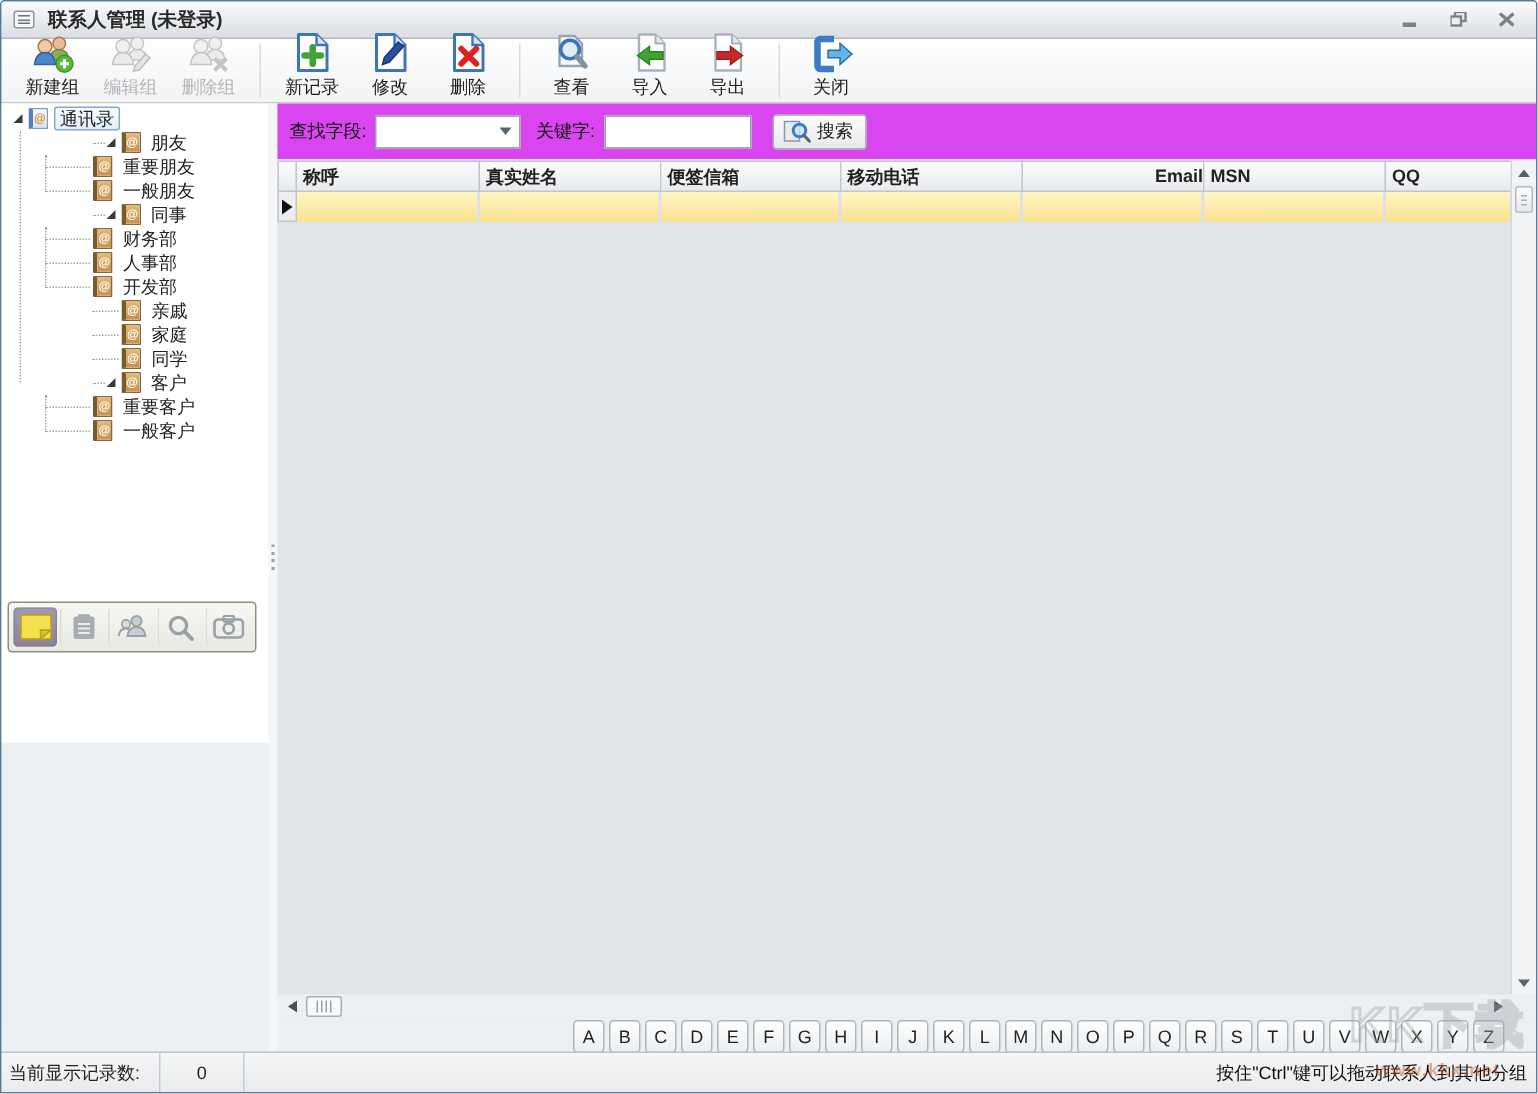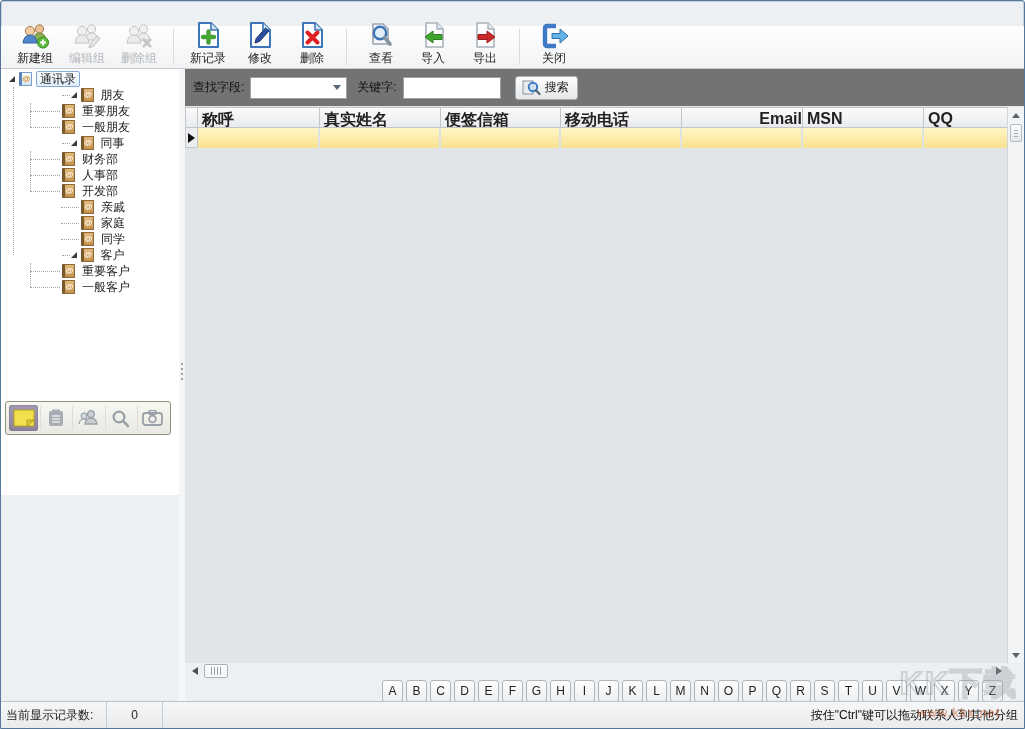--- a/index.html
+++ b/index.html
@@ -64,38 +64,38 @@
   .lbtn.act { background:linear-gradient(#A49BB2,#8D8399); box-shadow:inset 0 0 2px #6E6680; }
   .lbtn + .lbtn { border-left:1px solid #DDDDD5; }
 
   
   .splitter { position:absolute; left:178px; top:0; width:6px; height:634px; background:#F4F6F8; }
   .grip { position:absolute; left:2px; top:294px; width:2px; height:18px;
           background:repeating-linear-gradient(#9AA0A6 0 2px, transparent 2px 5px); }
 
   
   .right-panel { position:absolute; left:184px; top:0; right:0; height:634px; background:#E2E5E7; }
-  .search-panel { position:absolute; left:0; top:0; right:0; height:37px; background:#737373;
+  .search-panel { position:absolute; left:0; top:0; right:0; height:37px; background:#d946ef;
                   display:flex; align-items:center; padding-left:8px; gap:6px; }
   .flabel { color:#101010; }
   .combo { width:97px; height:22px; background:#fff; border:1px solid #98A2AC; position:relative; }
   .combo .cval { position:absolute; left:3px; top:3px; }
   .combo .carr { position:absolute; right:1px; top:1px; bottom:1px; width:16px;
                  display:flex; align-items:center; justify-content:center; }
   .carr::after { content:""; width:0; height:0; border-left:4px solid transparent; border-right:4px solid transparent;
                  border-top:5px solid #5A6772; }
   .kinput { width:98px; height:22px; border:1px solid #98A2AC; background:#fff; padding:0 3px; font:inherit; }
   .sbtn { margin-left:8px; height:24px; padding:0 8px 0 6px; display:flex; align-items:center; gap:4px;
           border:1px solid #A6AEB6; border-radius:3px; background:linear-gradient(#FDFDFD,#E6E8EA); font-size:12px; }
 
   
   .grid-wrap { position:absolute; left:0; top:38px; right:0; height:556px; }
   .grid-header { position:absolute; left:0; top:0; height:21px; display:flex; }
   .hcell { background:linear-gradient(#FCFCFC,#E8EAEC); border:1px solid #C2C6CC; border-left:none;
-           font-weight:bold; font-size:16px; padding:2px 0 0 4px; overflow:hidden; white-space:nowrap; }
+           font-weight:bold; font-size:12px; padding:2px 0 0 4px; overflow:hidden; white-space:nowrap; }
   .hcell.first { border-left:1px solid #C2C6CC; }
   .csel { width:13px; } .c0{width:122px;} .c1{width:121px;} .c2{width:120px;} .c3{width:121px;}
   .c4{width:121px;text-align:right;} .c5{width:121px;} .c6{width:85px;}
   .grid-row { position:absolute; left:0; top:21px; height:20px; display:flex; }
   .rsel { width:13px; background:#EDEEF0; border:1px solid #C2C6CC; border-top:none;
           display:flex; align-items:center; justify-content:center; }
   .rsel::after { content:""; width:0; height:0; border-top:5px solid transparent; border-bottom:5px solid transparent;
                  border-left:7px solid #101010; }
   .ycell { background:linear-gradient(#FFF6C6,#F9E28E); border-right:2px solid #DFE2E5; }
 
@@ -141,20 +141,46 @@
   .wm .l1 { font-size:32px; font-weight:bold; color:transparent; -webkit-text-stroke:2px #99A3AA; letter-spacing:2px; }
   .wm .l2 { font-size:12px; font-weight:bold; color:#c2410c; letter-spacing:1px; }
 
   svg { display:block; }
 </style>
 </head>
 <body>
 
 <div class="window">
 
+  <div class="titlebar">
+    <span class="menu-ic">
+        <i></i>
+        <i></i>
+        <i></i>
+      </span>
+    <span class="ttl">联系人管理 (未登录)</span>
+    <span class="winctl">
+      <span>
+          <svg width="10" height="9">
+            <rect x="0" y="6" width="9" height="3" fill="#7D8288"></rect>
+          </svg>
+        </span>
+      <span>
+          <svg width="11" height="10">
+            <rect x="3" y="0" width="7" height="6" fill="none" stroke="#7D8288" stroke-width="1.6"></rect>
+            <rect x="0" y="3" width="7" height="6" fill="#EDEFF1" stroke="#7D8288" stroke-width="1.6"></rect>
+          </svg>
+        </span>
+      <span>
+          <svg width="11" height="10">
+            <path d="M1 1 L10 9 M10 1 L1 9" stroke="#7D8288" stroke-width="2.2"></path>
+          </svg>
+        </span>
+    </span>
+  </div>
 
   <div class="toolbar">
     <div class="tbtn">
       <span class="ic">
         <svg width="30" height="27" viewBox="0 0 30 27">
           <circle cx="19.5" cy="7" r="4.2" fill="#E8BE92" stroke="#A8784C"></circle>
           <path d="M13 18 q1 -7 6.5 -7 q5.5 0 6.5 7 z" fill="#8FAE58" stroke="#6E8A40"></path>
           <circle cx="10" cy="9" r="4.6" fill="#F2CBA0" stroke="#A8784C"></circle>
           <path d="M3 21 q1 -8 7 -8 q6 0 7 8 z" fill="#4E86CC" stroke="#36619E"></path>
           <circle cx="23" cy="20.5" r="5.6" fill="#59B93C" stroke="#3E8F27"></circle>

